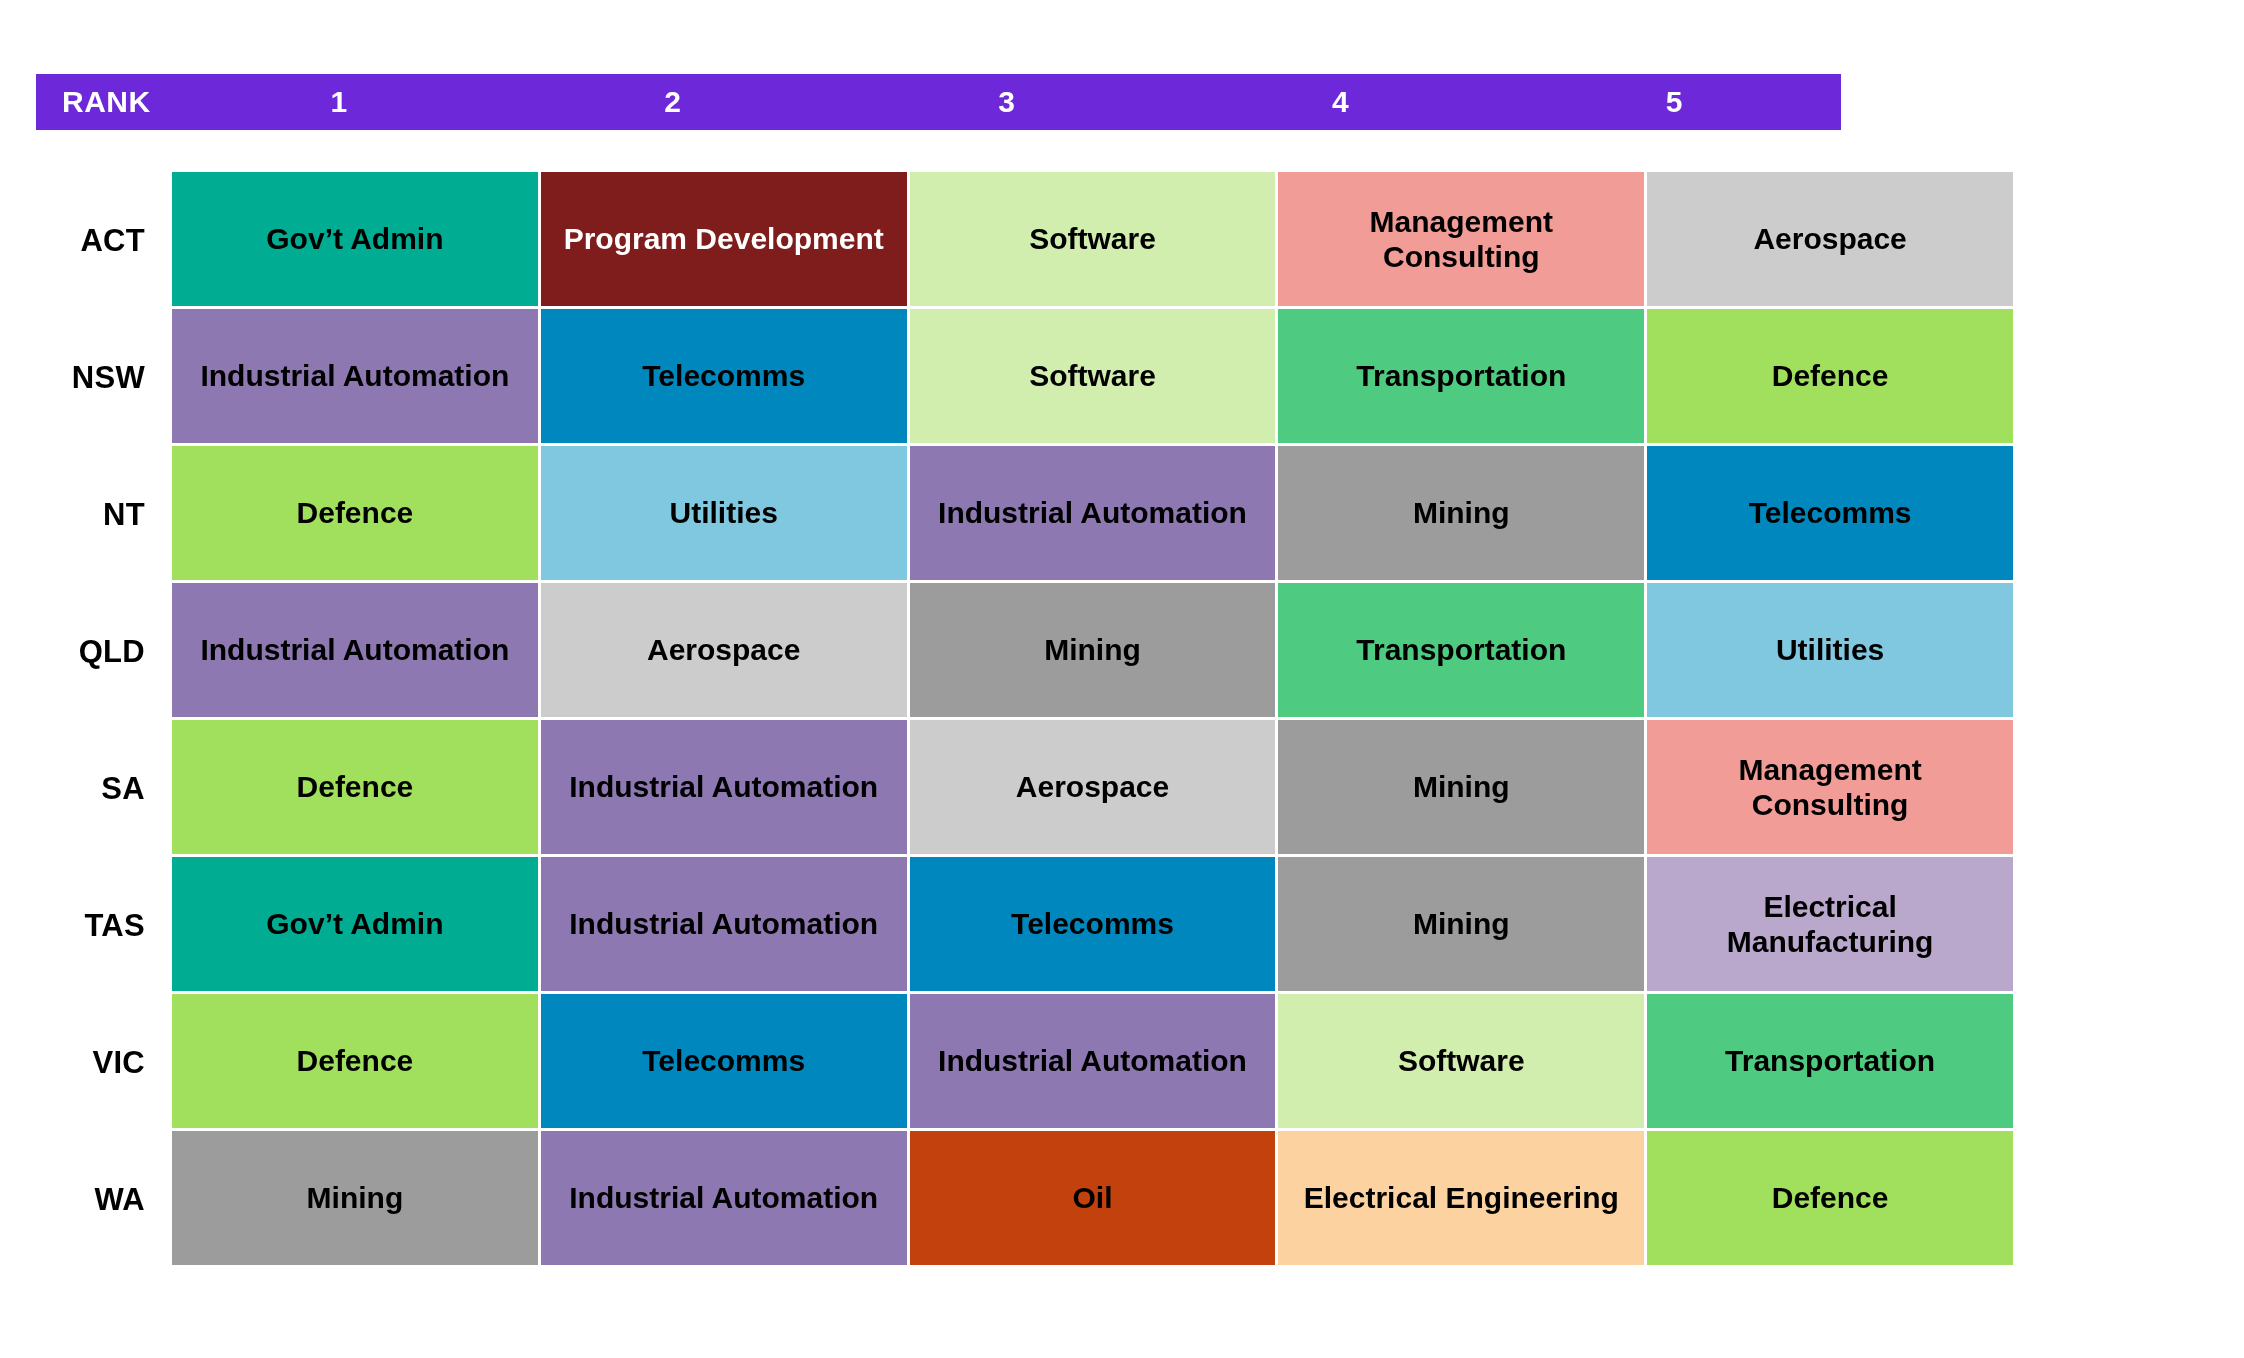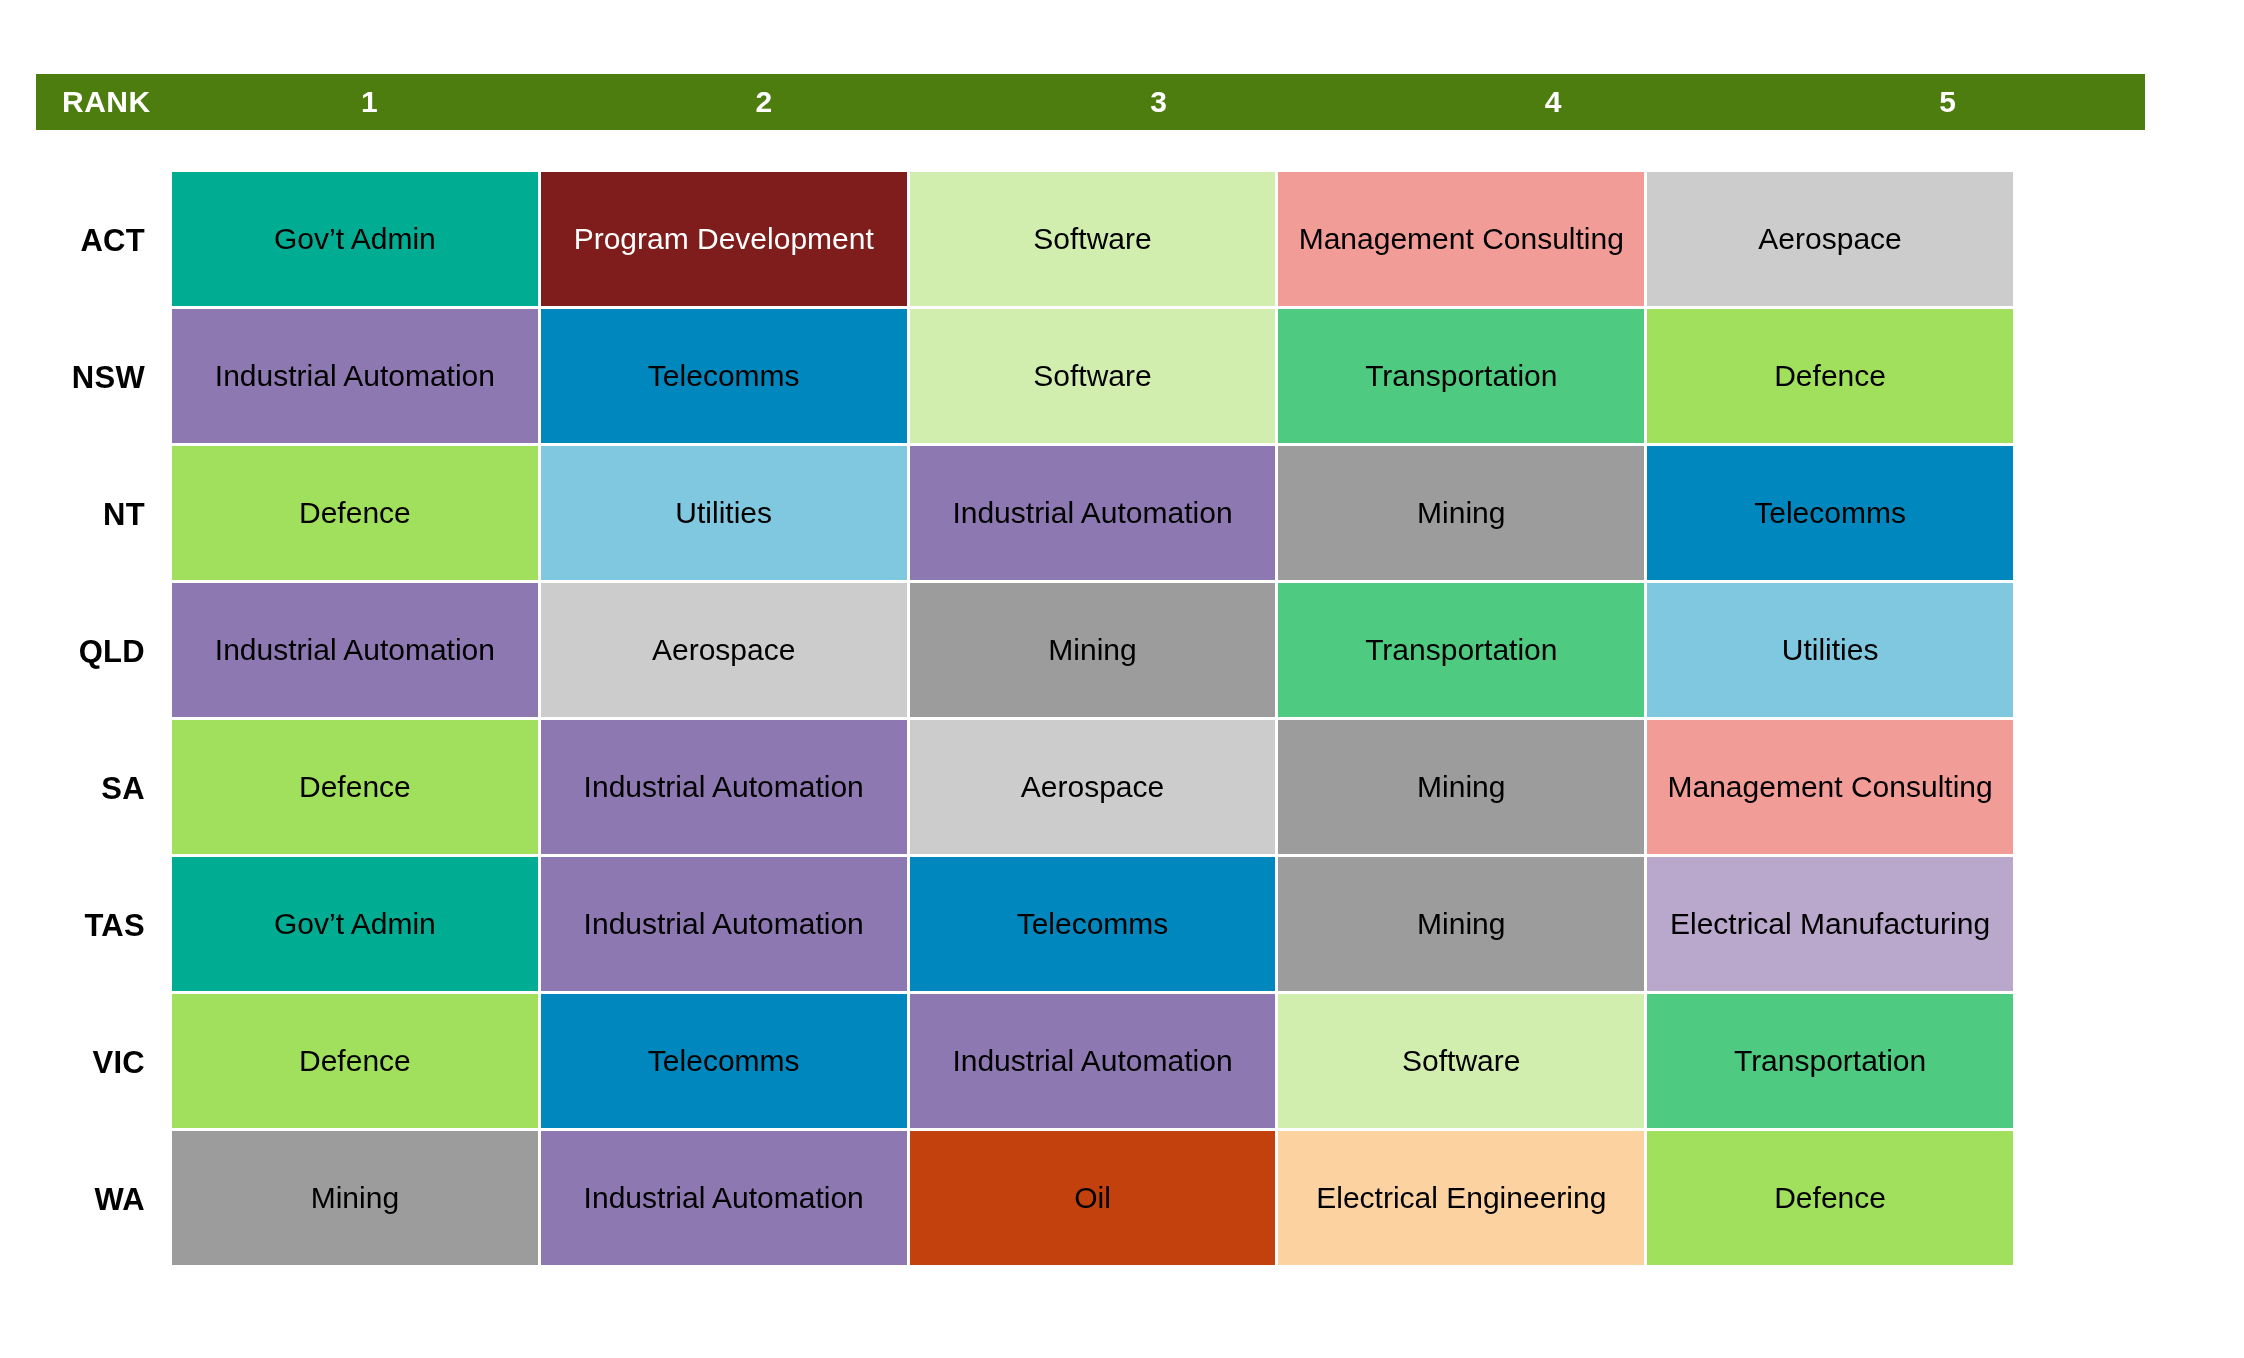--- a/index.html
+++ b/index.html
@@ -19,23 +19,23 @@
     width: 2244px;
     height: 1358px;
     background: #ffffff;
   }
 
   
   .header-bar {
     position: absolute;
     left: 36px;
     top: 74px;
-    width: 2109px;
+    width: 1805px;
     height: 56px;
-    background: #4d7c0f;
+    background: #6d28d9;
   }
   .header-row {
     display: flex;
     width: 100%;
     height: 100%;
     align-items: center;
   }
   .header-rank-label {
     width: 136px;
     flex: 0 0 136px;
@@ -90,20 +90,21 @@
     color: #000000;
     letter-spacing: 0.3px;
   }
   .row-cells {
     flex: 1 1 auto;
     display: flex;
     gap: 3px;
     padding-right: 101px;
     box-sizing: border-box;
     padding-bottom: 3px;
+    font-weight: bold;
   }
   .cell {
     flex: 1 1 0;
     display: flex;
     align-items: center;
     justify-content: center;
     text-align: center;
     font-size: 30px;
     line-height: 1.18;
     color: #000000;

